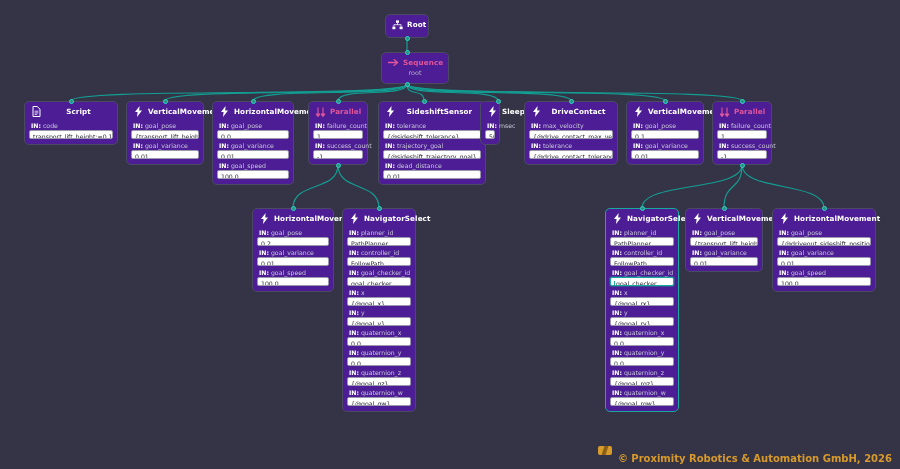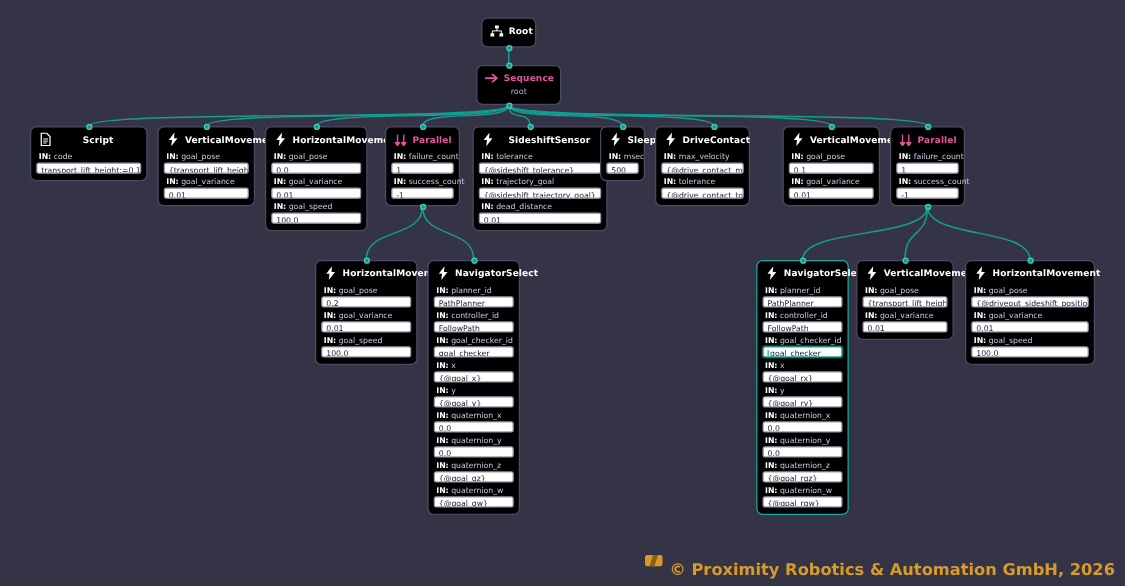--- a/index.html
+++ b/index.html
@@ -7,21 +7,21 @@
     width:900px;height:469px;overflow:hidden;
     background:#353447;
     font-family:"DejaVu Sans", sans-serif;
     -webkit-font-smoothing:antialiased;
   }
   #canvas{position:relative;width:900px;height:469px;}
   svg#edges{position:absolute;left:0;top:0;width:900px;height:469px;pointer-events:none;}
 
   .node{
     position:absolute;
-    background:#000000;
+    background:#4c1d95;
     border:1px solid #4b4a63;
     border-radius:5px;
     box-sizing:border-box;
     padding:3px 4px 4px 4px;
   }
   .node.selected{ border:1.5px solid #18a99c; }
 
   .nhead{
     display:flex;align-items:center;gap:4px;
     padding:1px 2px 3px 2px;
@@ -76,21 +76,21 @@
   #footer .logo{
     width:14px;height:9px;border-radius:2px;
     background:#d79a2b;
     position:relative;overflow:hidden;
   }
   #footer .logo::after{
     content:"";position:absolute;left:5px;top:0;width:4px;height:9px;
     background:#8a6018;transform:skewX(-18deg);
   }
   #footer .ftext{
-    font-size:13px;font-weight:bold;color:#d79a2b;white-space:nowrap;margin-top:17px;
+    font-size:10px;font-weight:bold;color:#d79a2b;white-space:nowrap;margin-top:17px;
   }
 </style>
 </head>
 <body>
 
 <div id="canvas">
   <svg id="edges">
       <path d="M407,38 C407,52 407,38 407,52" fill="none" stroke="#139e92" stroke-width="1.2"></path>
       <path d="M407,84 C407,98 71,87 71,101" fill="none" stroke="#139e92" stroke-width="1.2"></path>
       <path d="M407,84 C407,98 165,87 165,101" fill="none" stroke="#139e92" stroke-width="1.2"></path>
@@ -198,33 +198,33 @@
           </span>
           <span class="ntitle">SideshiftSensor</span>
         </div>
         <div class="plabel"><b>IN:</b> <span>tolerance</span></div>
         <div class="pval">{@sideshift_tolerance}</div>
         <div class="plabel"><b>IN:</b> <span>trajectory_goal</span></div>
         <div class="pval">{@sideshift_trajectory_goal}</div>
         <div class="plabel"><b>IN:</b> <span>dead_distance</span></div>
         <div class="pval">0.01</div>
       </div>
-      <div class="node" style="left: 480px; top: 101px; width: 36px;">
+      <div class="node" style="left: 480px; top: 101px; width: 20px;">
         <div class="nhead">
           <span class="nicon">
             <svg width="9" height="11" viewBox="0 0 9 11">
               <path d="M5.6 0 1 6h2.6L3 11 8 4.6H5.2Z" fill="#ffffff"></path>
             </svg>
           </span>
           <span class="ntitle">Sleep</span>
         </div>
         <div class="plabel"><b>IN:</b> <span>msec</span></div>
         <div class="pval">500</div>
       </div>
-      <div class="node" style="left: 524px; top: 101px; width: 76px;">
+      <div class="node" style="left: 524px; top: 101px; width: 94px;">
         <div class="nhead">
           <span class="nicon">
             <svg width="9" height="11" viewBox="0 0 9 11">
               <path d="M5.6 0 1 6h2.6L3 11 8 4.6H5.2Z" fill="#ffffff"></path>
             </svg>
           </span>
           <span class="ntitle">DriveContact</span>
         </div>
         <div class="plabel"><b>IN:</b> <span>max_velocity</span></div>
         <div class="pval">{@drive_contact_max_vel}</div>

